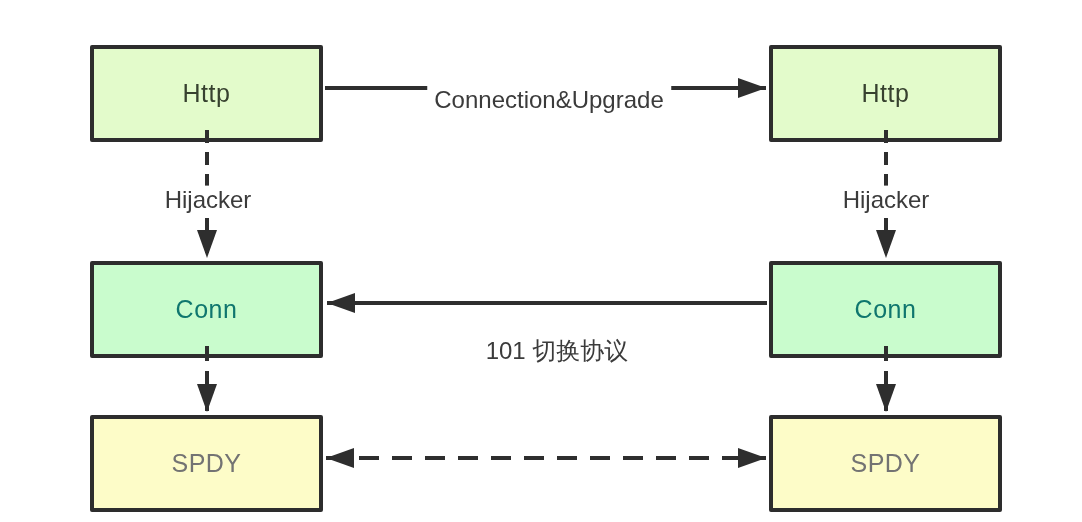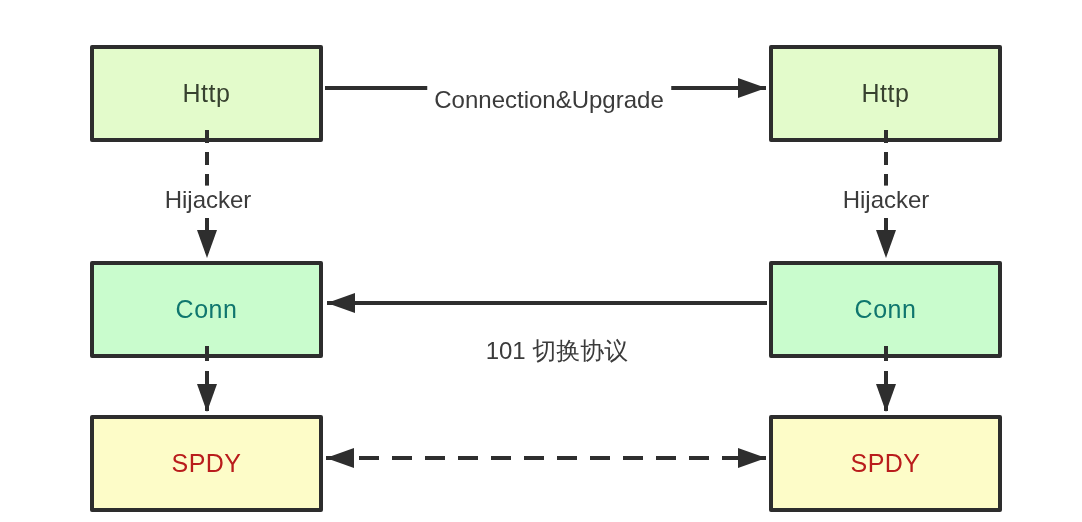--- a/index.html
+++ b/index.html
@@ -28,21 +28,21 @@
     align-items: center;
     justify-content: center;
     z-index: 1;
   }
   .node-label {
     font-size: 25px;
     color: #37412f;
     letter-spacing: 0.5px;
   }
   .node-conn .node-label { color: #0f766e; }
-  .node-spdy .node-label { color: #b91c1c; }
+  .node-spdy .node-label { color: #737373; }
   .node-http-left  { left: 90px;  top: 45px;  }
   .node-http-right { left: 769px; top: 45px;  }
   .node-conn-left  { left: 90px;  top: 261px; }
   .node-conn-right { left: 769px; top: 261px; }
   .node-spdy-left  { left: 90px;  top: 415px; }
   .node-spdy-right { left: 769px; top: 415px; }
   .edge-label {
     position: absolute;
     transform: translate(-50%, -50%);
     background: #ffffff;

